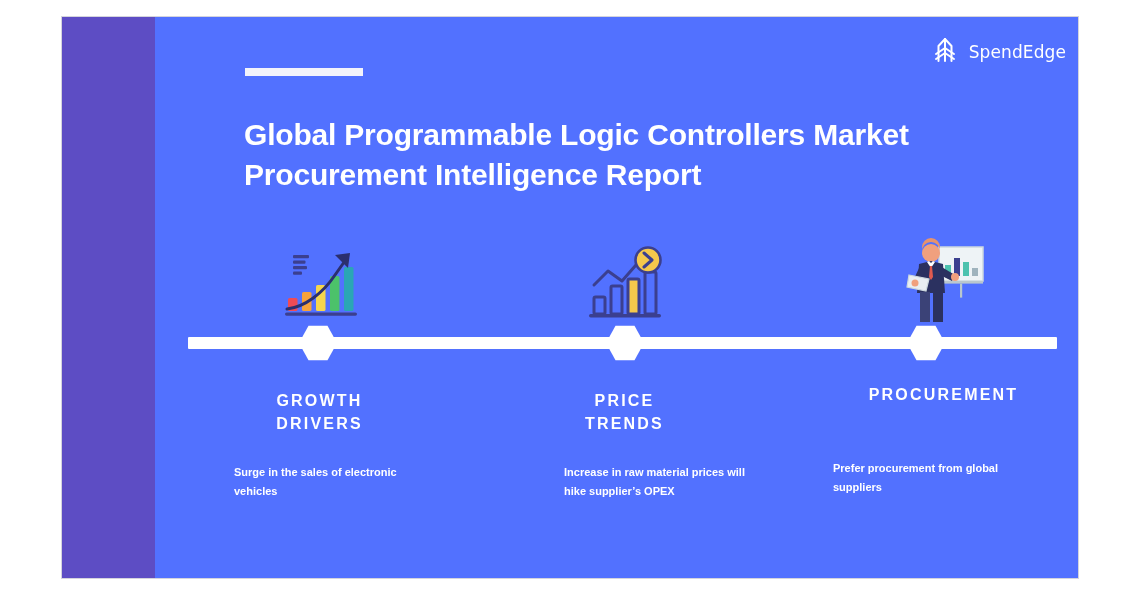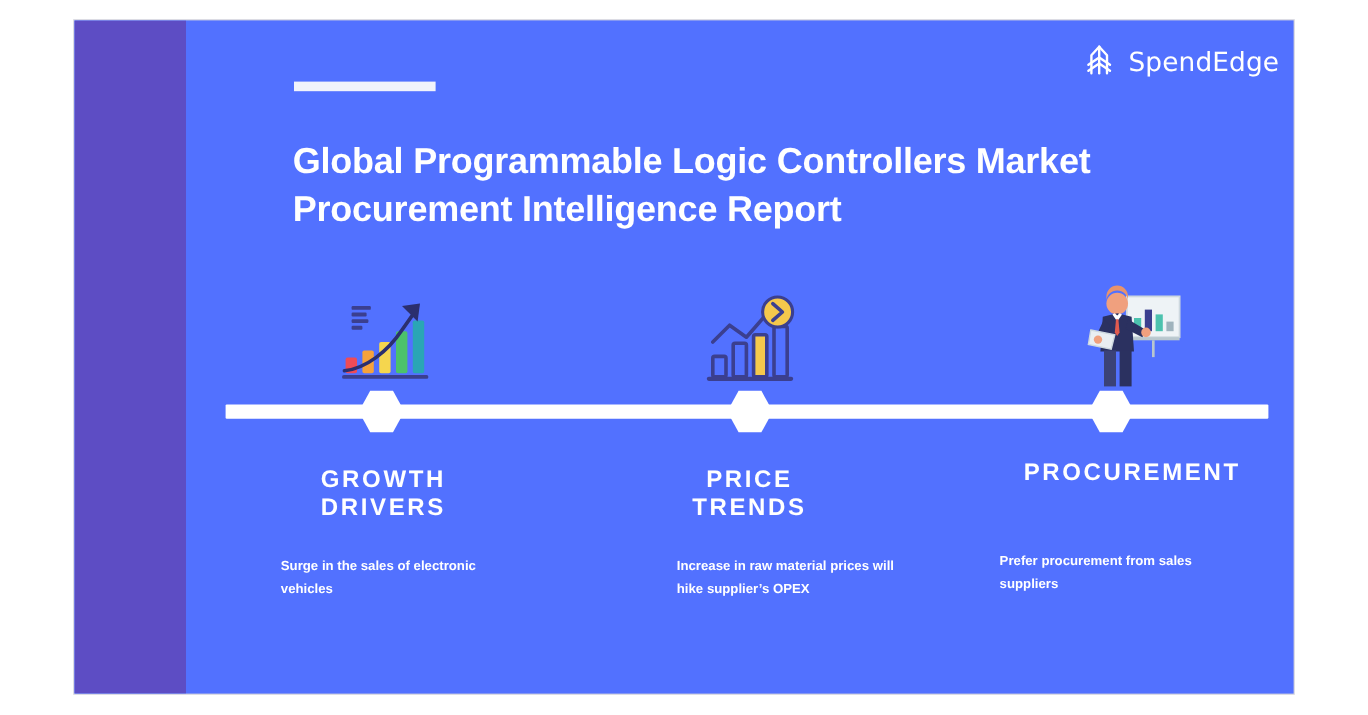--- a/index.html
+++ b/index.html
@@ -45,21 +45,21 @@
     position: absolute;
     right: 12px;
     top: 18px;
     display: flex;
     align-items: center;
     gap: 9px;
   }
   #logo-mark { display: block; }
   #logo-text {
     color: #ffffff;
-    font-size: 22px;
+    font-size: 17px;
     letter-spacing: 0.1px;
     font-weight: 400;
     white-space: nowrap;
     font-family: "DejaVu Sans", sans-serif;
   }
 
   
   #accent-bar {
     position: absolute;
     left: 183px;
@@ -114,21 +114,21 @@
     display: flex;
     align-items: flex-end;
     justify-content: center;
   }
 
   .col-heading {
     position: absolute;
     width: 100%;
     text-align: center;
     color: #ffffff;
-    font-size: 20px;
+    font-size: 16px;
     font-weight: bold;
     letter-spacing: 2.2px;
     line-height: 23px;
     top: 150px;
   }
   .col-heading .line { display: block; }
 
   .col-body {
     position: absolute;
     color: #ffffff;
@@ -290,19 +290,19 @@
           <rect x="21" y="57" width="10" height="30" fill="#3b4277"></rect>
           <rect x="34" y="57" width="10" height="30" fill="#2b3160"></rect>
         </svg>
       </div>
 
       <div class="col-heading">
         <span class="line">PROCUREMENT</span>
       </div>
 
       <div class="col-body">
-        <span class="line">Prefer procurement from sales</span>
+        <span class="line">Prefer procurement from global</span>
         <span class="line">suppliers</span>
       </div>
     </div>
 
   </div>
 </div>
 
 </body></html>

